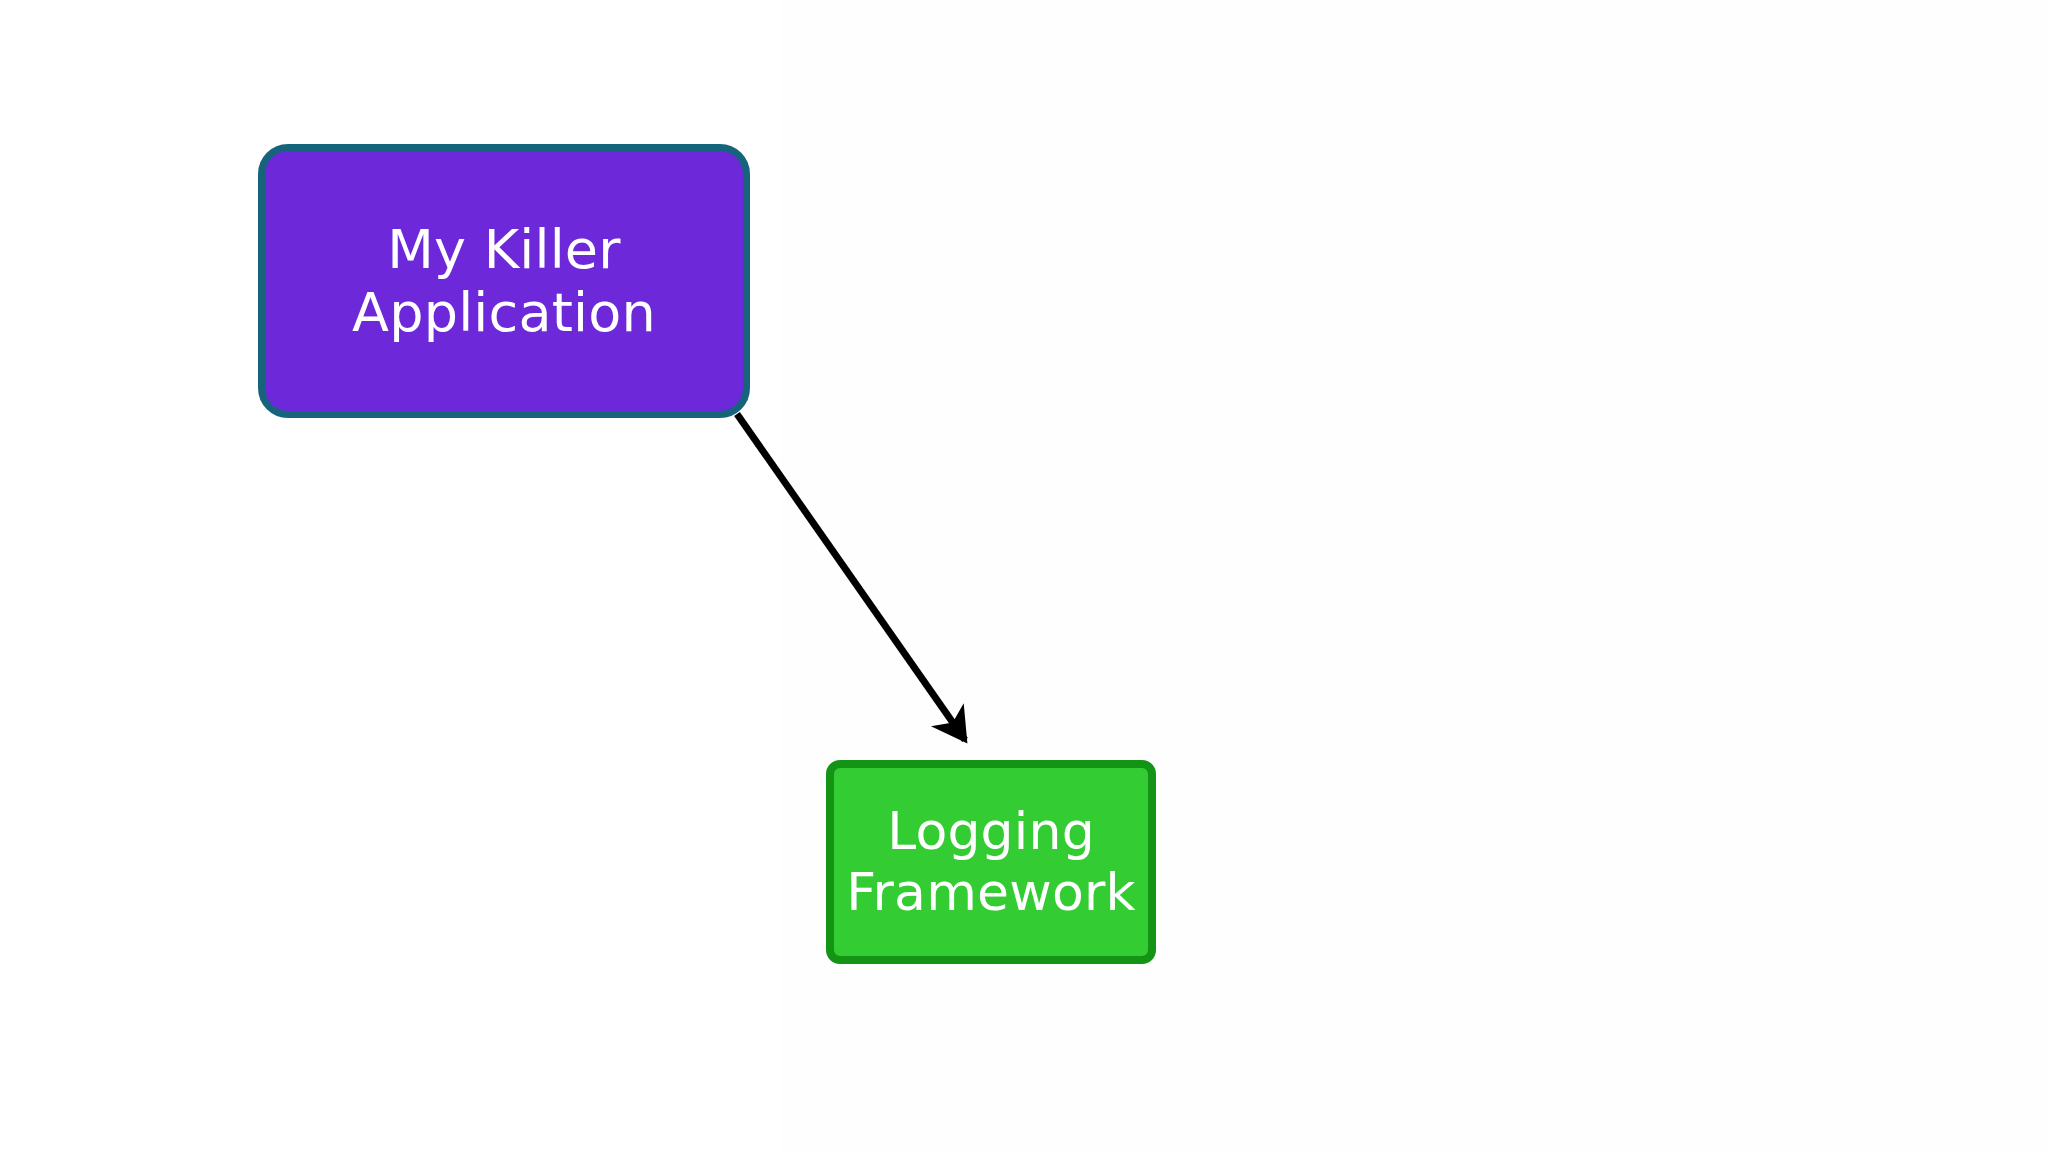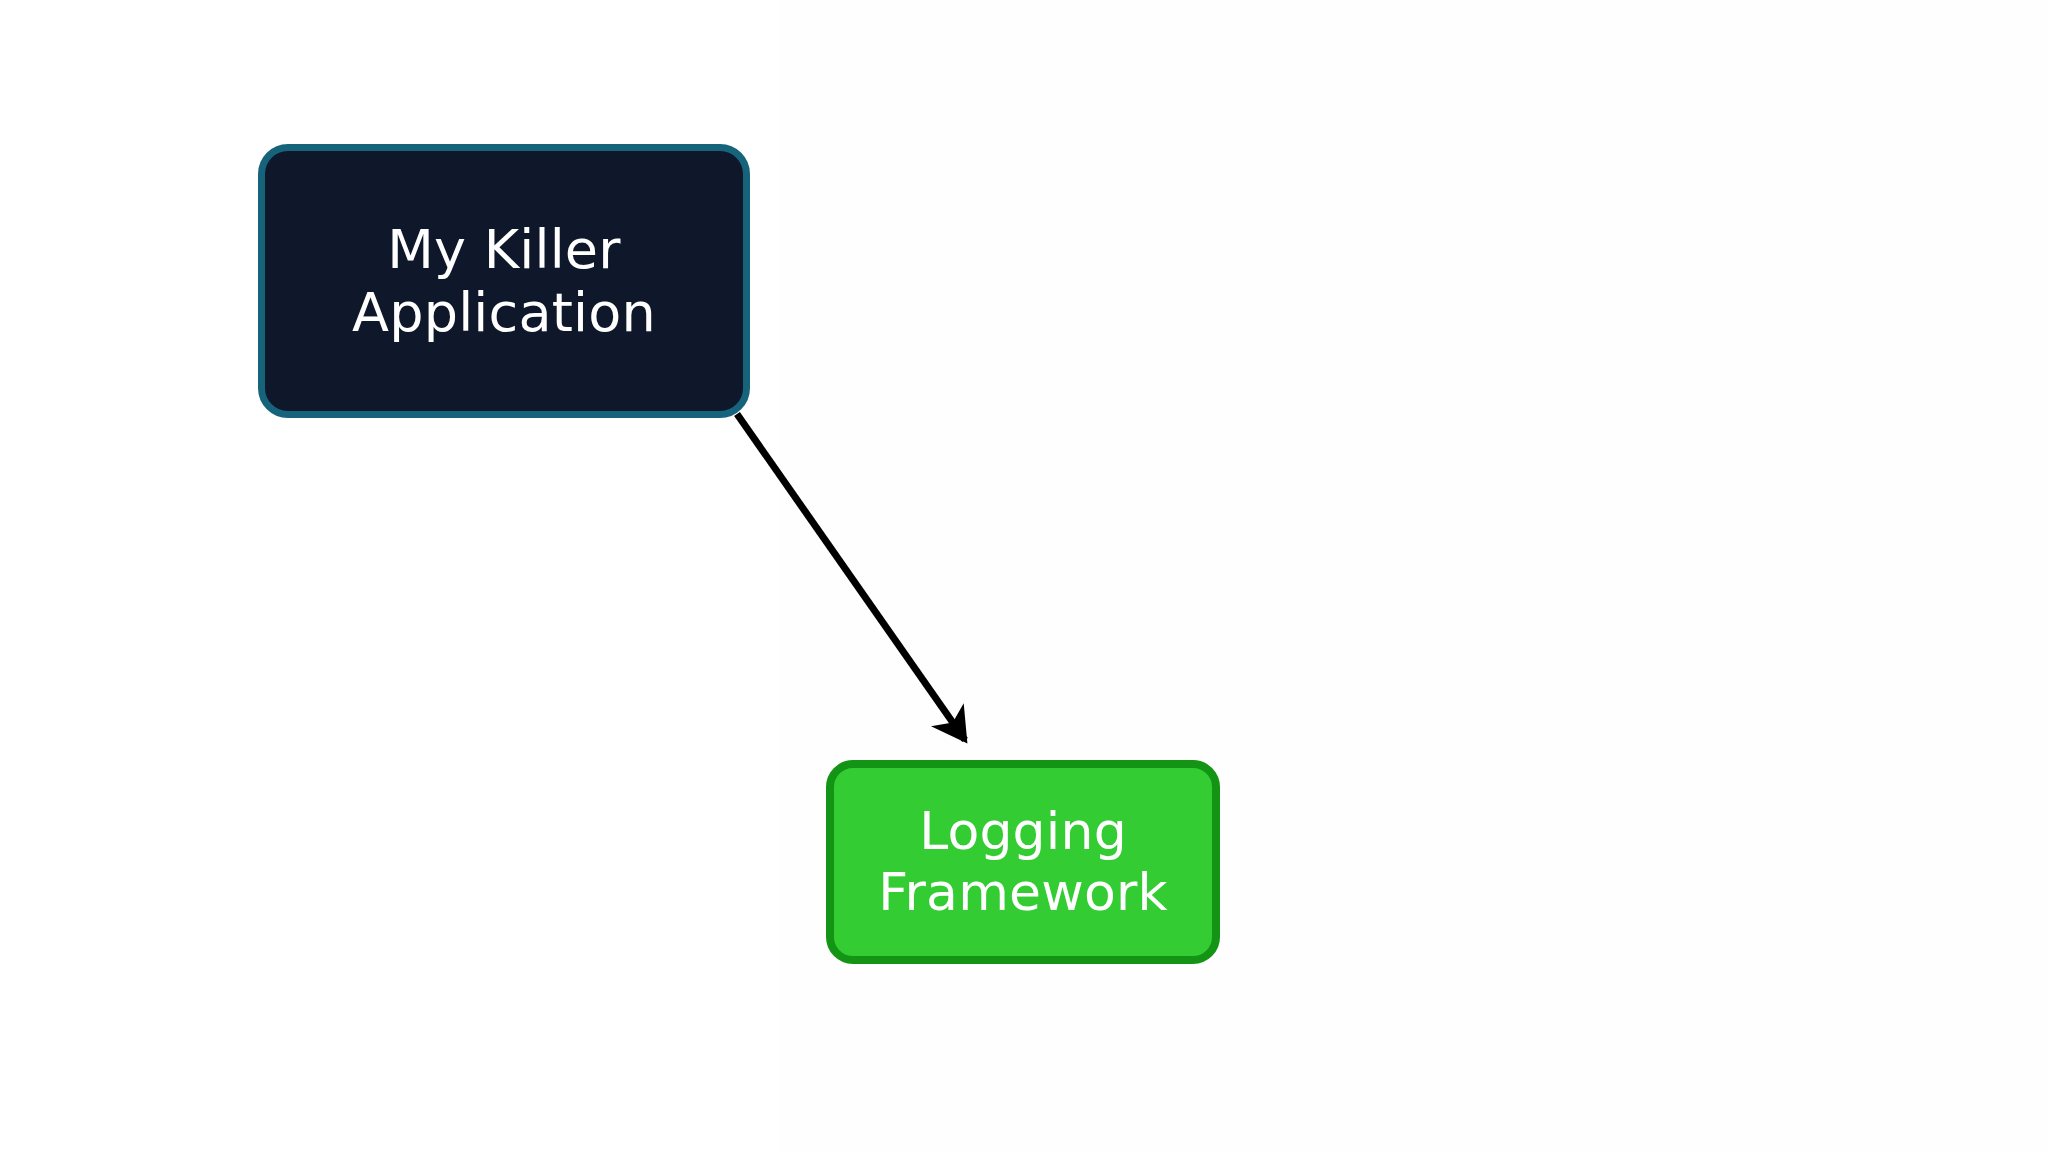--- a/index.html
+++ b/index.html
@@ -47,37 +47,37 @@
     line-height: 1.17;
     letter-spacing: 0.2px;
     white-space: pre-line;
   }
   
   #node-app {
     left: 258px;
     top: 144px;
     width: 492px;
     height: 274px;
-    background: #0f172a;
+    background: #6d28d9;
     border: 7px solid #16647b;
     border-radius: 30px;
   }
   #node-app .node-label {
     font-size: 54px;
     font-weight: 400;
   }
   
   #node-logging {
     left: 826px;
     top: 760px;
-    width: 394px;
+    width: 330px;
     height: 204px;
     background: #33cc33;
     border: 8px solid #149414;
-    border-radius: 27px;
+    border-radius: 14px;
   }
   #node-logging .node-label {
     font-size: 52px;
     font-weight: 400;
   }
 </style>
 </head>
 <body>
 
 <div id="canvas">

